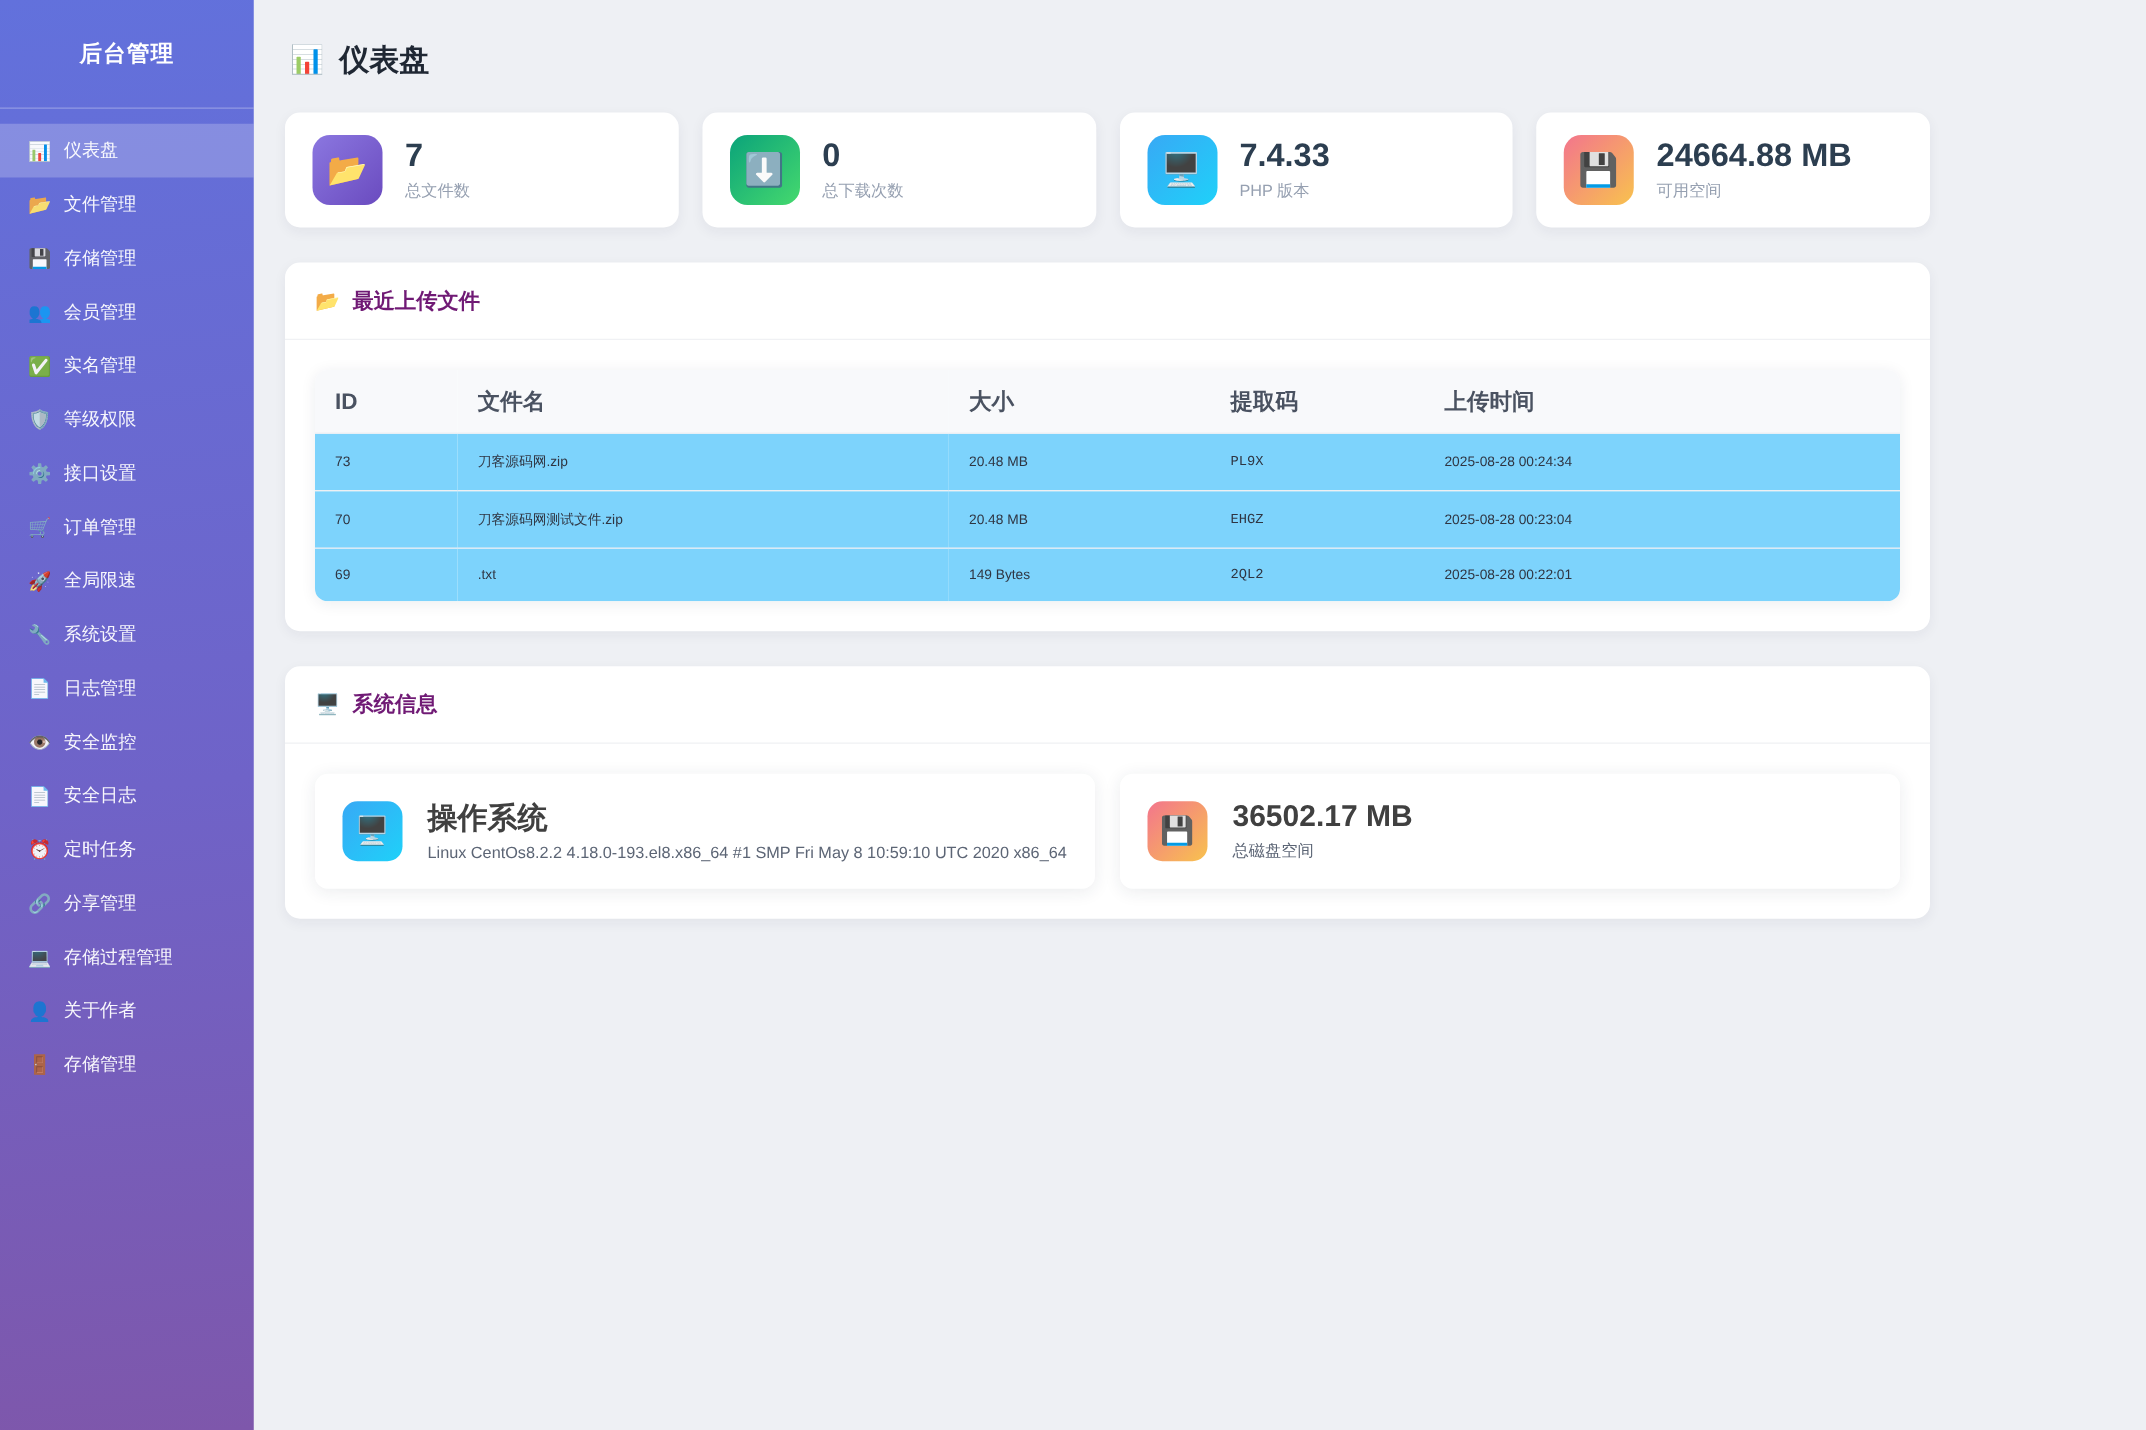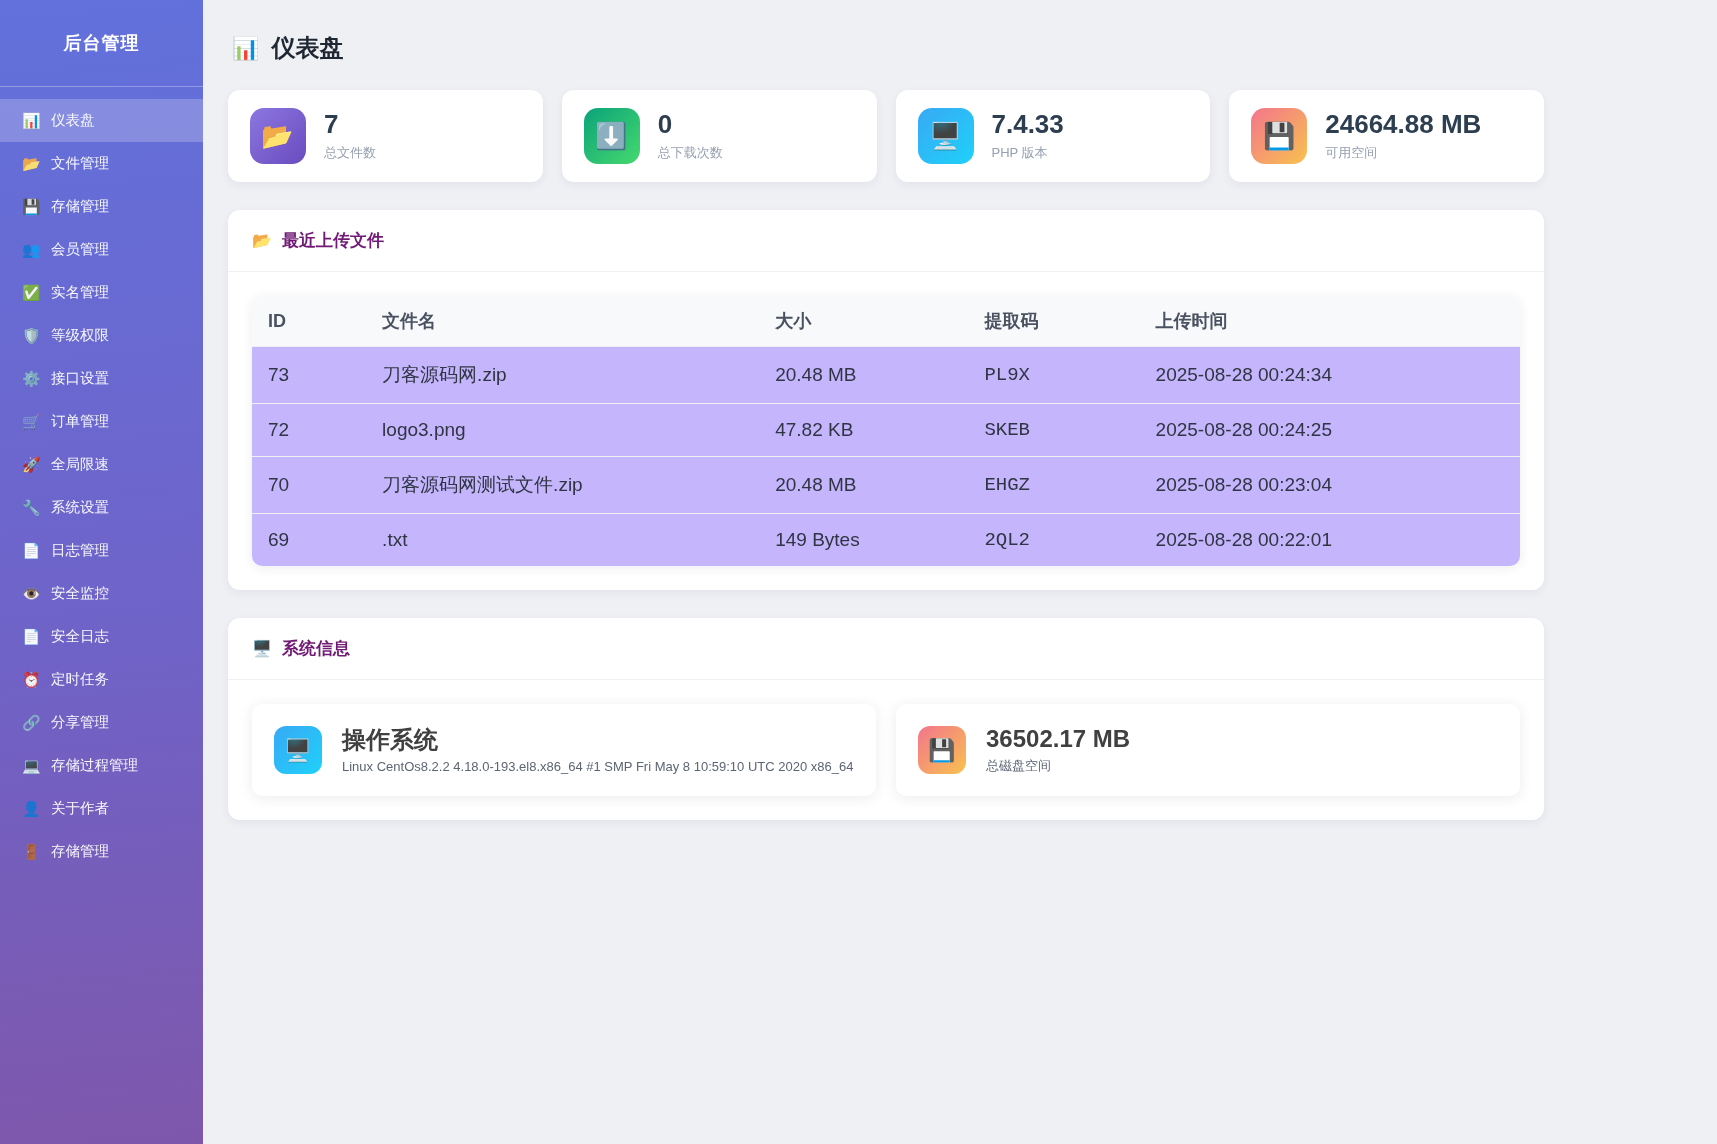--- a/index.html
+++ b/index.html
@@ -52,21 +52,21 @@
     border-bottom:1px solid #f0f1f4; }
   .panel-header .p-icon { font-size:16px; margin-right:10px; font-family:"DejaVu Sans",sans-serif; }
   .panel-header .p-title { font-size:17px; font-weight:bold; color:#701a75; }
   .panel-body { padding:24px; }
 
   
   .table-card { border-radius:10px; box-shadow:0 2px 12px rgba(30,40,70,0.08); overflow:hidden; }
   table { width:100%; border-collapse:collapse; }
   thead tr { background:#f8f9fb; }
   th { text-align:left; font-size:18px; font-weight:bold; color:#4a5261; padding:13px 16px; }
-  td { font-size:19px; color:#2f3542; padding:15px 16px; border-top:1px solid #eef0f3; background:#c4b5fd; }
+  td { font-size:11px; color:#2f3542; padding:15px 16px; border-top:1px solid #eef0f3; background:#7dd3fc; }
   .col-id { width:9%; }  .col-name { width:31%; } .col-size { width:16.5%; }
   .col-code { width:13.5%; } .col-time { width:30%; }
   .code-cell { font-family:"Liberation Mono","DejaVu Sans Mono",monospace; }
 
   
   .sys-grid { display:grid; grid-template-columns:1fr 1fr; gap:20px; padding-bottom:24px; }
   .sys-card { background:#fff; border-radius:10px; padding:18px 22px;
     box-shadow:0 2px 14px rgba(30,40,70,0.09); display:flex; align-items:center; height:92px; }
   .sys-tile { width:48px; height:48px; border-radius:12px; flex:0 0 48px; display:flex;
     align-items:center; justify-content:center; font-size:22px;
@@ -218,27 +218,20 @@
               </thead>
               <tbody>
                 <tr>
                   <td>73</td>
                   <td>刀客源码网.zip</td>
                   <td>20.48 MB</td>
                   <td class="code-cell">PL9X</td>
                   <td>2025-08-28 00:24:34</td>
                 </tr>
                 <tr>
-                  <td>72</td>
-                  <td>logo3.png</td>
-                  <td>47.82 KB</td>
-                  <td class="code-cell">SKEB</td>
-                  <td>2025-08-28 00:24:25</td>
-                </tr>
-                <tr>
                   <td>70</td>
                   <td>刀客源码网测试文件.zip</td>
                   <td>20.48 MB</td>
                   <td class="code-cell">EHGZ</td>
                   <td>2025-08-28 00:23:04</td>
                 </tr>
                 <tr>
                   <td>69</td>
                   <td>.txt</td>
                   <td>149 Bytes</td>

